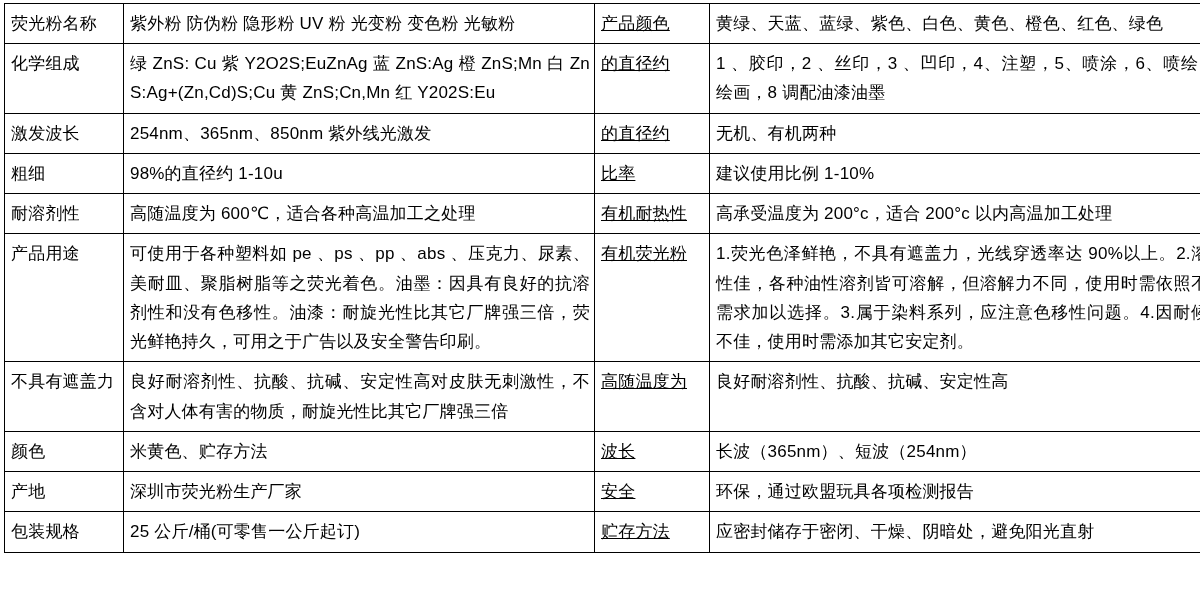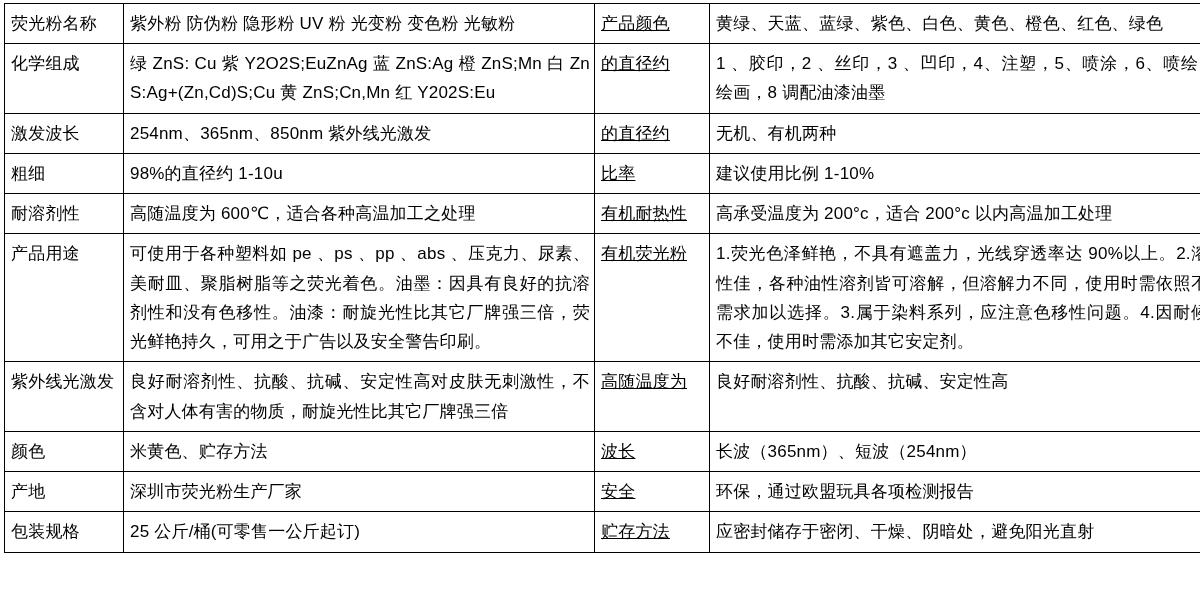--- a/index.html
+++ b/index.html
@@ -98,21 +98,21 @@
       </tr>
 
       <tr>
         <td class="label">产品用途</td>
         <td class="value just tall">可使用于各种塑料如 pe 、ps 、pp 、abs 、压克力、尿素、美耐皿、聚脂树脂等之荧光着色。油墨：因具有良好的抗溶剂性和没有色移性。油漆：耐旋光性比其它厂牌强三倍，荧光鲜艳持久，可用之于广告以及安全警告印刷。</td>
         <td class="label right-label">有机荧光粉</td>
         <td class="value right-value just tall">1.荧光色泽鲜艳，不具有遮盖力，光线穿透率达 90%以上。2.溶解性佳，各种油性溶剂皆可溶解，但溶解力不同，使用时需依照不同需求加以选择。3.属于染料系列，应注意色移性问题。4.因耐候性不佳，使用时需添加其它安定剂。</td>
       </tr>
 
       <tr>
-        <td class="label">紫外线光激发</td>
+        <td class="label">不具有遮盖力</td>
         <td class="value just tall">良好耐溶剂性、抗酸、抗碱、安定性高对皮肤无刺激性，不含对人体有害的物质，耐旋光性比其它厂牌强三倍</td>
         <td class="label right-label">高随温度为</td>
         <td class="value right-value">良好耐溶剂性、抗酸、抗碱、安定性高</td>
       </tr>
 
       <tr>
         <td class="label">颜色</td>
         <td class="value">米黄色、贮存方法</td>
         <td class="label right-label">波长</td>
         <td class="value right-value">长波（365nm）、短波（254nm）</td>

